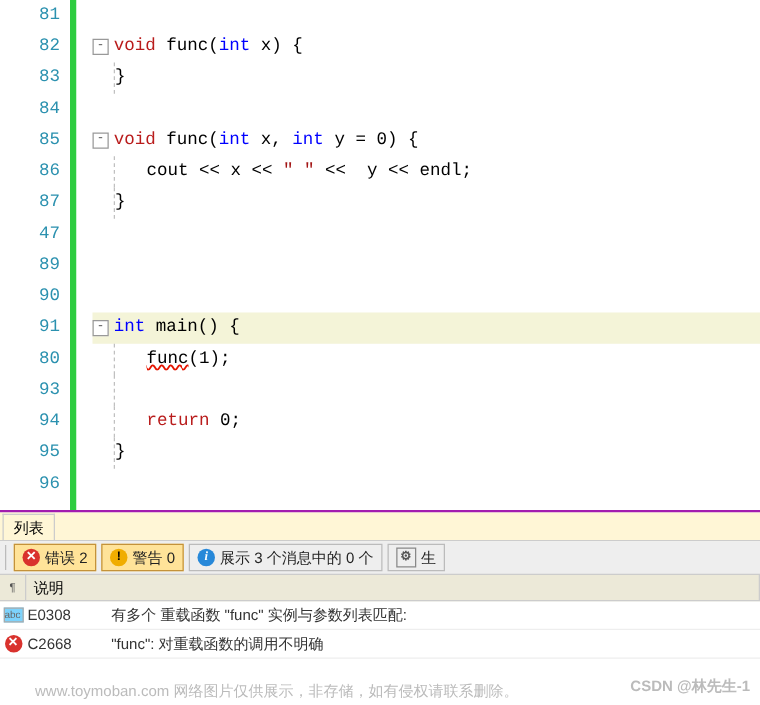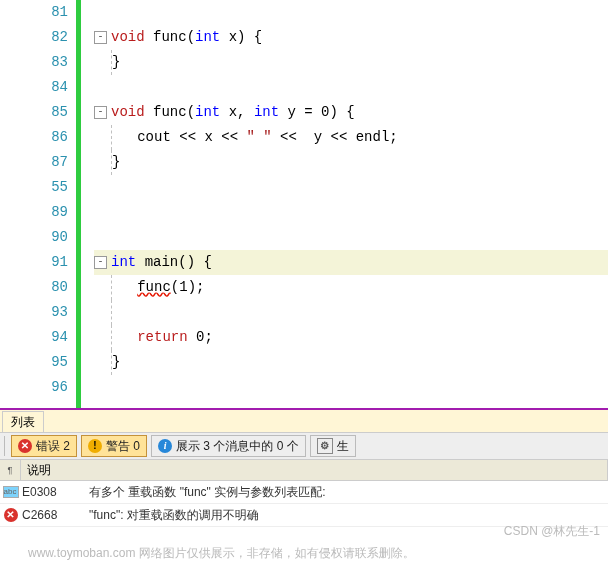--- a/index.html
+++ b/index.html
@@ -1,17 +1,17 @@
 <!DOCTYPE html>
 <html><head>
 <meta charset="utf-8">
 <style>
   html, body { margin: 0; padding: 0; font-family: Consolas, "Courier New", monospace; font-size: 13px; background: #fff; overflow: hidden; }
   .editor { position: relative; width: 608px; height: 408px; background: #fff; display: flex; }
-  .gutter { width: 76px; background: #fff; color: #2b91af; text-align: right; padding-right: 8px; box-sizing: border-box; font-size: 14px; line-height: 25px; user-select: none; }
+  .gutter { width: 56px; background: #fff; color: #2b91af; text-align: right; padding-right: 8px; box-sizing: border-box; font-size: 14px; line-height: 25px; user-select: none; }
   .gutter div { height: 25px; }
   .marker-col { width: 18px; position: relative; }
   .green-strip { position: absolute; left: 0; top: 0; width: 5px; height: 100%; background: #2ecc40; }
   .code-col { flex: 1; font-size: 14px; line-height: 25px; }
   .code-line { height: 25px; white-space: pre; position: relative; }
   .fold { display: inline-block; width: 11px; height: 11px; border: 1px solid #999; line-height: 9px; font-size: 10px; text-align: center; vertical-align: 2px; margin-right: 4px; color: #555; background: #fff; cursor: pointer;}
   .fold-spacer { display: inline-block; width: 17px; }
   .brace-guide { border-left: 1px dashed #c0c0c0; display:inline-block; height:25px; vertical-align:top; }
   .kw { color: #b91c1c; }
   .typ { color: #0000ff; }
@@ -41,35 +41,35 @@
   .gh-code { width: 60px; }
   .gh-desc { flex: 1; }
   .grid-row { display: flex; height: 22px; align-items: center; border-bottom: 1px solid #eee; }
   .gr-icon { width: 21px; display:flex;justify-content:center;align-items:center; }
   .gr-code { width: 66px; padding-left:1px; color: #333; }
   .gr-desc { flex: 1; padding-left:1px; color: #333; }
   .abc-ico { width:14px;height:10px;font-size:8px;color:#666;border:1px solid #aaa;background:#7dd3fc;line-height:9px;text-align:left;}
 
   .watermark { position: absolute; color: #bbb; font-family: "Microsoft YaHei", sans-serif; font-size: 12px; }
   .wm1 { left: 28px; bottom: 2px; }
-  .wm2 { right: 8px; bottom: 24px; }
+  .wm2 { right: 8px; bottom: 6px; font-weight: bold; }
 </style>
 </head>
 <body>
 
 <div class="editor">
   <div class="gutter">
     <div>81</div>
     <div>82</div>
     <div>83</div>
     <div>84</div>
     <div>85</div>
     <div>86</div>
     <div>87</div>
-    <div>55</div>
+    <div>47</div>
     <div>89</div>
     <div>90</div>
     <div>91</div>
     <div>80</div>
     <div>93</div>
     <div>94</div>
     <div>95</div>
     <div>96</div>
   </div>
   <div class="marker-col">

